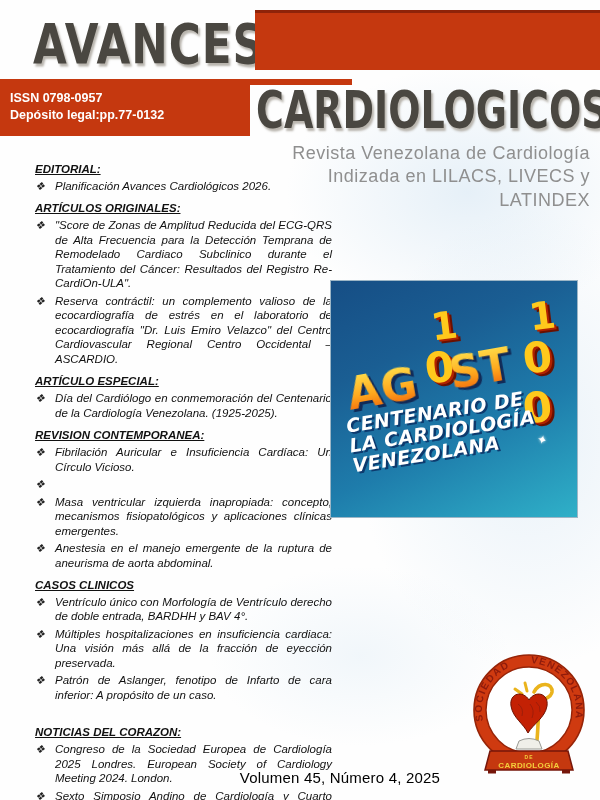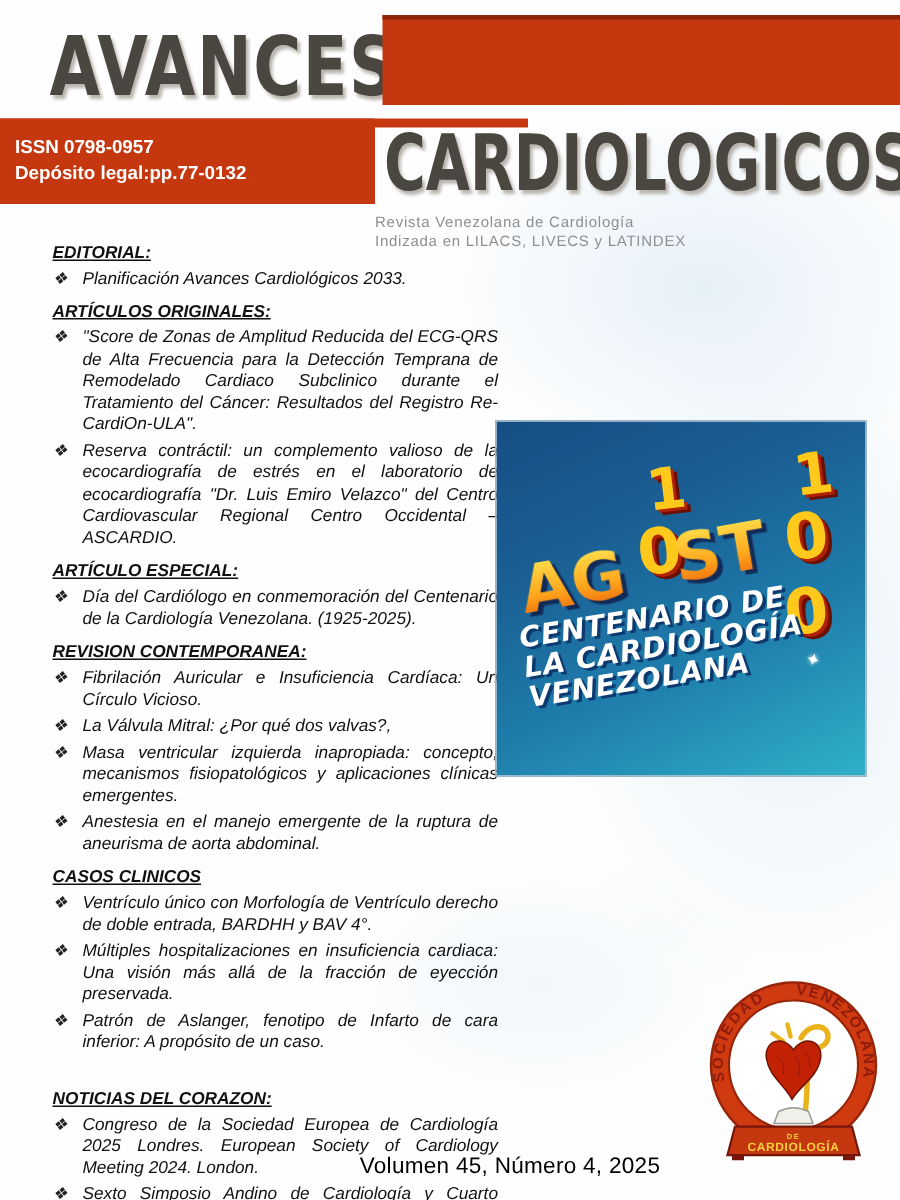--- a/index.html
+++ b/index.html
@@ -34,22 +34,22 @@
     padding:11px 0 0 10px;
   }
   .title-cardio {
     position:absolute; left:256px; top:80px;
     font-family:"DejaVu Sans", sans-serif;
     font-size:40px; font-weight:bold; color:#4a4741;
     transform:scale(0.95,1.30); transform-origin:top left;
     text-shadow:2px 2px 2px #b9b5ae; white-space:nowrap;
   }
   .subtitles {
-    position:absolute; left:250px; top:142px; width:340px; text-align:left;
-    color:#8f8f8f; font-size:10px; letter-spacing:.5px; line-height:1.3;
+    position:absolute; left:250px; top:142px; width:340px; text-align:right;
+    color:#8f8f8f; font-size:18px; letter-spacing:.5px; line-height:1.3;
   }
 
   
   .toc { position:absolute; left:35px; top:163px; width:297px; }
   .toc-section { margin-bottom:9px;font-style:italic; }
   .toc-section.gap-before { margin-top:24px; }
   .toc-heading { font-weight:bold; font-size:11.5px; text-decoration:underline; margin-bottom:4px; }
   .toc-item { display:flex; gap:7px; margin-bottom:3px; font-size:11.5px; line-height:1.26; }
   .bullet { flex:0 0 13px; font-size:11px; line-height:1.3; color:#222; }
   .toc-item-text { text-align:justify; }
@@ -114,21 +114,21 @@
     <div>Revista Venezolana de Cardiología</div>
     <div>Indizada en LILACS, LIVECS y LATINDEX</div>
   </div>
 
   <div class="toc">
       <div class="toc-section">
       <div class="toc-heading">EDITORIAL:</div>
       <div class="toc-items">
     <div class="toc-item">
       <span class="bullet">❖</span>
-      <span class="toc-item-text">Planificación Avances Cardiológicos 2033.</span>
+      <span class="toc-item-text">Planificación Avances Cardiológicos 2026.</span>
     </div>
   </div>
     </div>
       <div class="toc-section">
       <div class="toc-heading">ARTÍCULOS ORIGINALES:</div>
       <div class="toc-items">
     <div class="toc-item">
       <span class="bullet">❖</span>
       <span class="toc-item-text">"Score de Zonas de Amplitud Reducida del ECG-QRS de Alta Frecuencia para la Detección Temprana de Remodelado Cardiaco Subclinico durante el Tratamiento del Cáncer: Resultados del Registro Re-CardiOn-ULA".</span>
     </div>
@@ -151,21 +151,20 @@
       <div class="toc-section">
       <div class="toc-heading">REVISION CONTEMPORANEA:</div>
       <div class="toc-items">
     <div class="toc-item">
       <span class="bullet">❖</span>
       <span class="toc-item-text">Fibrilación Auricular e Insuficiencia Cardíaca: Un Círculo Vicioso.</span>
     </div>
 
     <div class="toc-item">
       <span class="bullet">❖</span>
-      <span class="toc-item-text">La Válvula Mitral: ¿Por qué dos valvas?,</span>
     </div>
 
     <div class="toc-item">
       <span class="bullet">❖</span>
       <span class="toc-item-text">Masa ventricular izquierda inapropiada: concepto, mecanismos fisiopatológicos y aplicaciones clínicas emergentes.</span>
     </div>
 
     <div class="toc-item">
       <span class="bullet">❖</span>
       <span class="toc-item-text">Anestesia en el manejo emergente de la ruptura de aneurisma de aorta abdominal.</span>

